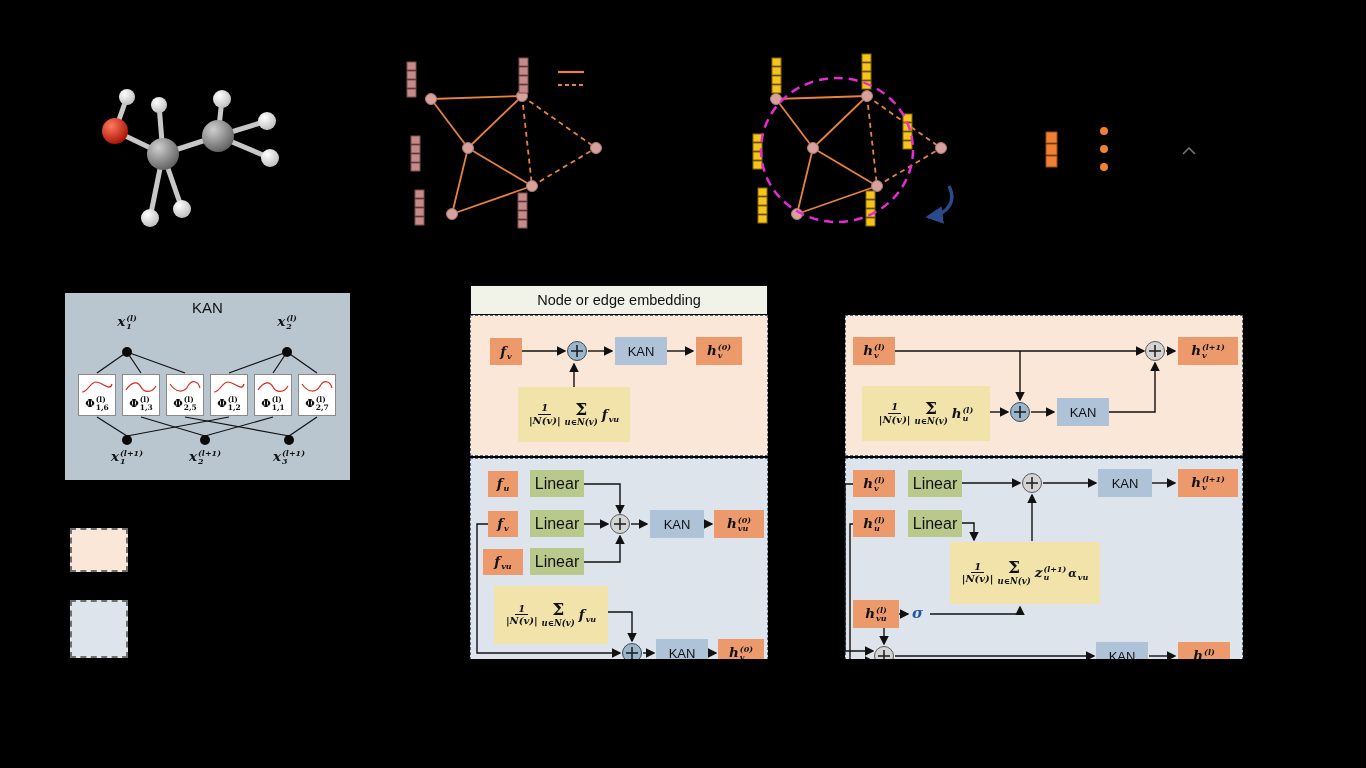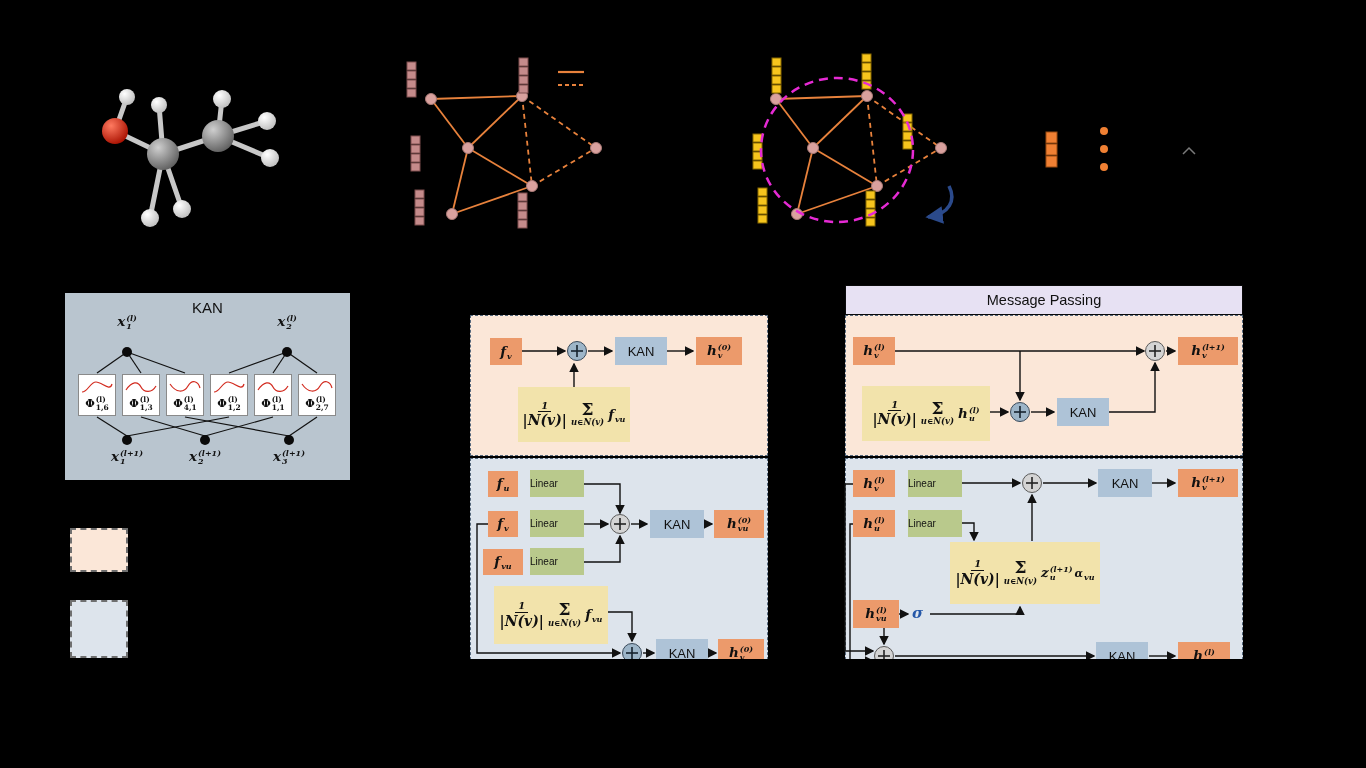--- a/index.html
+++ b/index.html
@@ -13,35 +13,35 @@
   .peach{background:#fbe7d8}
   .bluegray{background:#dde4ec}
   .kanpanel{position:absolute;z-index:0;background:#b9c5cf}
   .kantitle{position:absolute;z-index:2;width:100%;text-align:center;font-size:15px;color:#111}
   .legendbox{position:absolute;z-index:0;border:2px dashed #6f6f6f}
   
   .chip{position:absolute;z-index:2;display:flex;align-items:center;justify-content:center;
         background:#ec9a6b}
   .kanbox{position:absolute;z-index:2;display:flex;align-items:center;justify-content:center;
           background:#aec3d7;font-size:13px}
-  .linbox{position:absolute;z-index:2;display:flex;align-items:center;
-          background:#b9c98c;font-size:10px}
+  .linbox{position:absolute;z-index:2;display:flex;align-items:center;justify-content:center;
+          background:#b9c98c;font-size:16px}
   .sumbox{position:absolute;z-index:2;display:flex;align-items:center;justify-content:center;
           gap:4px;background:#f2e3ab}
   
   .mvar{font-family:"DejaVu Serif",serif;font-weight:700;font-style:italic;color:#111;
         display:inline-flex;align-items:center;line-height:1}
   .mb{font-size:13.5px}
   .ss{display:inline-flex;flex-direction:column;align-items:flex-start;margin-left:1px}
   .sp{font-size:8px;line-height:1;min-height:8px}
   .sb{font-size:8px;line-height:1;min-height:8px}
   .frac{display:inline-flex;flex-direction:column;align-items:center;
         font-family:"DejaVu Serif",serif;font-weight:700;font-style:italic;color:#111}
   .fn{font-size:10px;line-height:1.15;border-bottom:1.2px solid #111;padding:0 3px}
-  .fd{font-size:14px;line-height:1.25}
+  .fd{font-size:10px;line-height:1.25}
   .sig{display:inline-flex;flex-direction:column;align-items:center;color:#111}
   .sg{font-size:17px;line-height:.9;font-weight:700;font-family:"DejaVu Serif",serif}
   .su{font-size:8.5px;font-family:"DejaVu Serif",serif;font-style:italic;font-weight:700}
   .sigma-op{position:absolute;z-index:2;font-family:"DejaVu Serif",serif;font-style:italic;
             font-weight:700;font-size:15px;color:#2457a8}
   
   .phibox{position:absolute;z-index:2;width:38px;height:42px;background:#fff;
           border:1px solid #8a8a8a;display:flex;flex-direction:column;align-items:center;
           justify-content:center;gap:1px}
   .phival{font-family:"DejaVu Serif",serif;font-weight:700;color:#111;display:inline-flex;
@@ -57,26 +57,26 @@
 
 <div class="stage">
 
   <div class="kanpanel" style="left:65px;top:293px;width:285px;height:187px">
     <div class="kantitle" style="top:6px">KAN</div>
   </div>
 
   <div class="legendbox peach" style="left:70px;top:528px;width:58px;height:44px"></div>
   <div class="legendbox bluegray" style="left:70px;top:600px;width:58px;height:58px"></div>
 
+  <div class="titlebar" style="left:470px;top:285px;width:298px;height:30px;background:#f1f3e9">
+    <span>Node or edge embedding</span>
+  </div>
   <div class="sec peach" style="left:470px;top:315px;width:298px;height:141px"></div>
   <div class="sec bluegray" style="left:470px;top:458px;width:298px;height:222px"></div>
 
-  <div class="titlebar" style="left:845px;top:285px;width:398px;height:30px;background:#e7e1f3">
-    <span>Message Passing</span>
-  </div>
   <div class="sec peach" style="left:845px;top:315px;width:398px;height:141px"></div>
   <div class="sec bluegray" style="left:845px;top:458px;width:398px;height:222px"></div>
 
   <span class="mvar xlabel" style="left:127px;top:314px">
     <span class="mb">x</span>
       <span class="ss">
         <span class="sp">(l)</span>
         <span class="sb">1</span>
       </span>
   </span>
@@ -113,21 +113,21 @@
       </span>
   </div>
   <div class="phibox" style="left:166px;top:374px">
     <svg width="34" height="16" viewBox="0 0 34 16">
         <path d="M2 5 C8 14 16 14 20 7 S 30 2 32 9" fill="none" stroke="#d22a1e" stroke-width="1.2"></path>
       </svg>
     <span class="phival">
         <span class="pb">Φ</span>
         <span class="ss">
           <span class="sp">(l)</span>
-          <span class="sb">4,1</span>
+          <span class="sb">2,5</span>
         </span>
       </span>
   </div>
   <div class="phibox" style="left:210px;top:374px">
     <svg width="34" height="16" viewBox="0 0 34 16">
         <path d="M2 13 C8 13 10 3 16 3 S 30 13 32 5" fill="none" stroke="#d22a1e" stroke-width="1.2"></path>
       </svg>
     <span class="phival">
         <span class="pb">Φ</span>
         <span class="ss">

